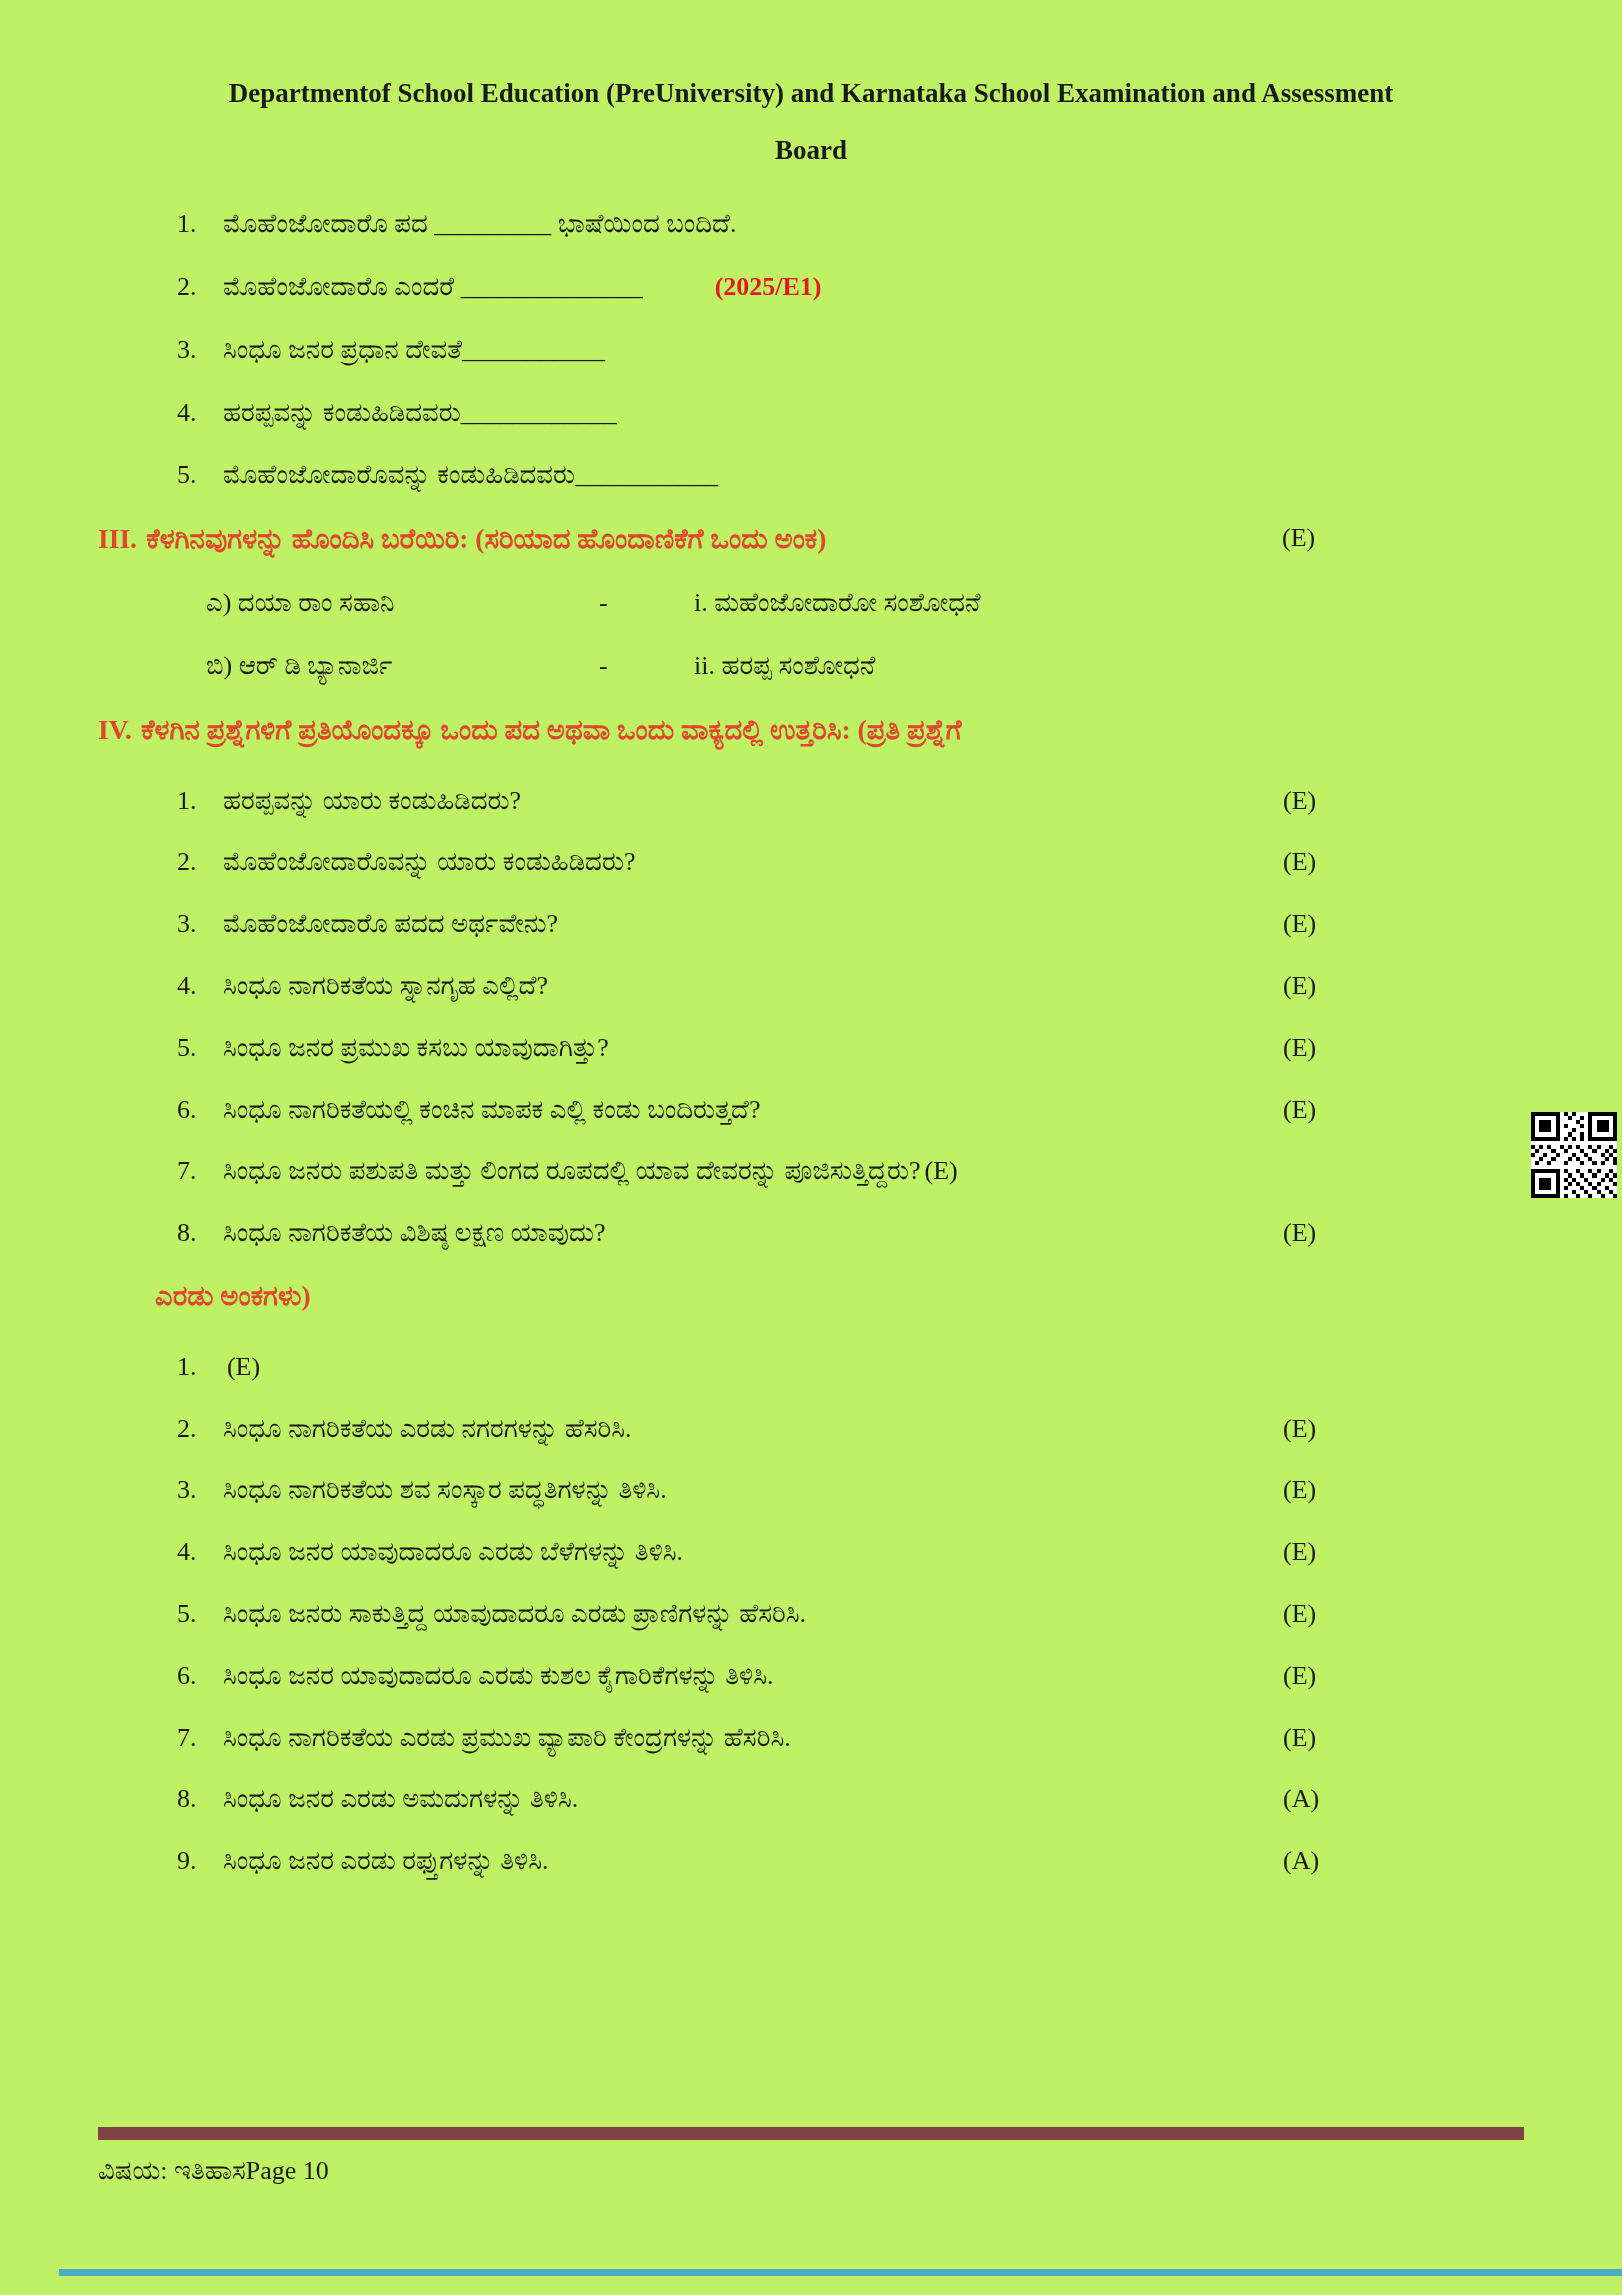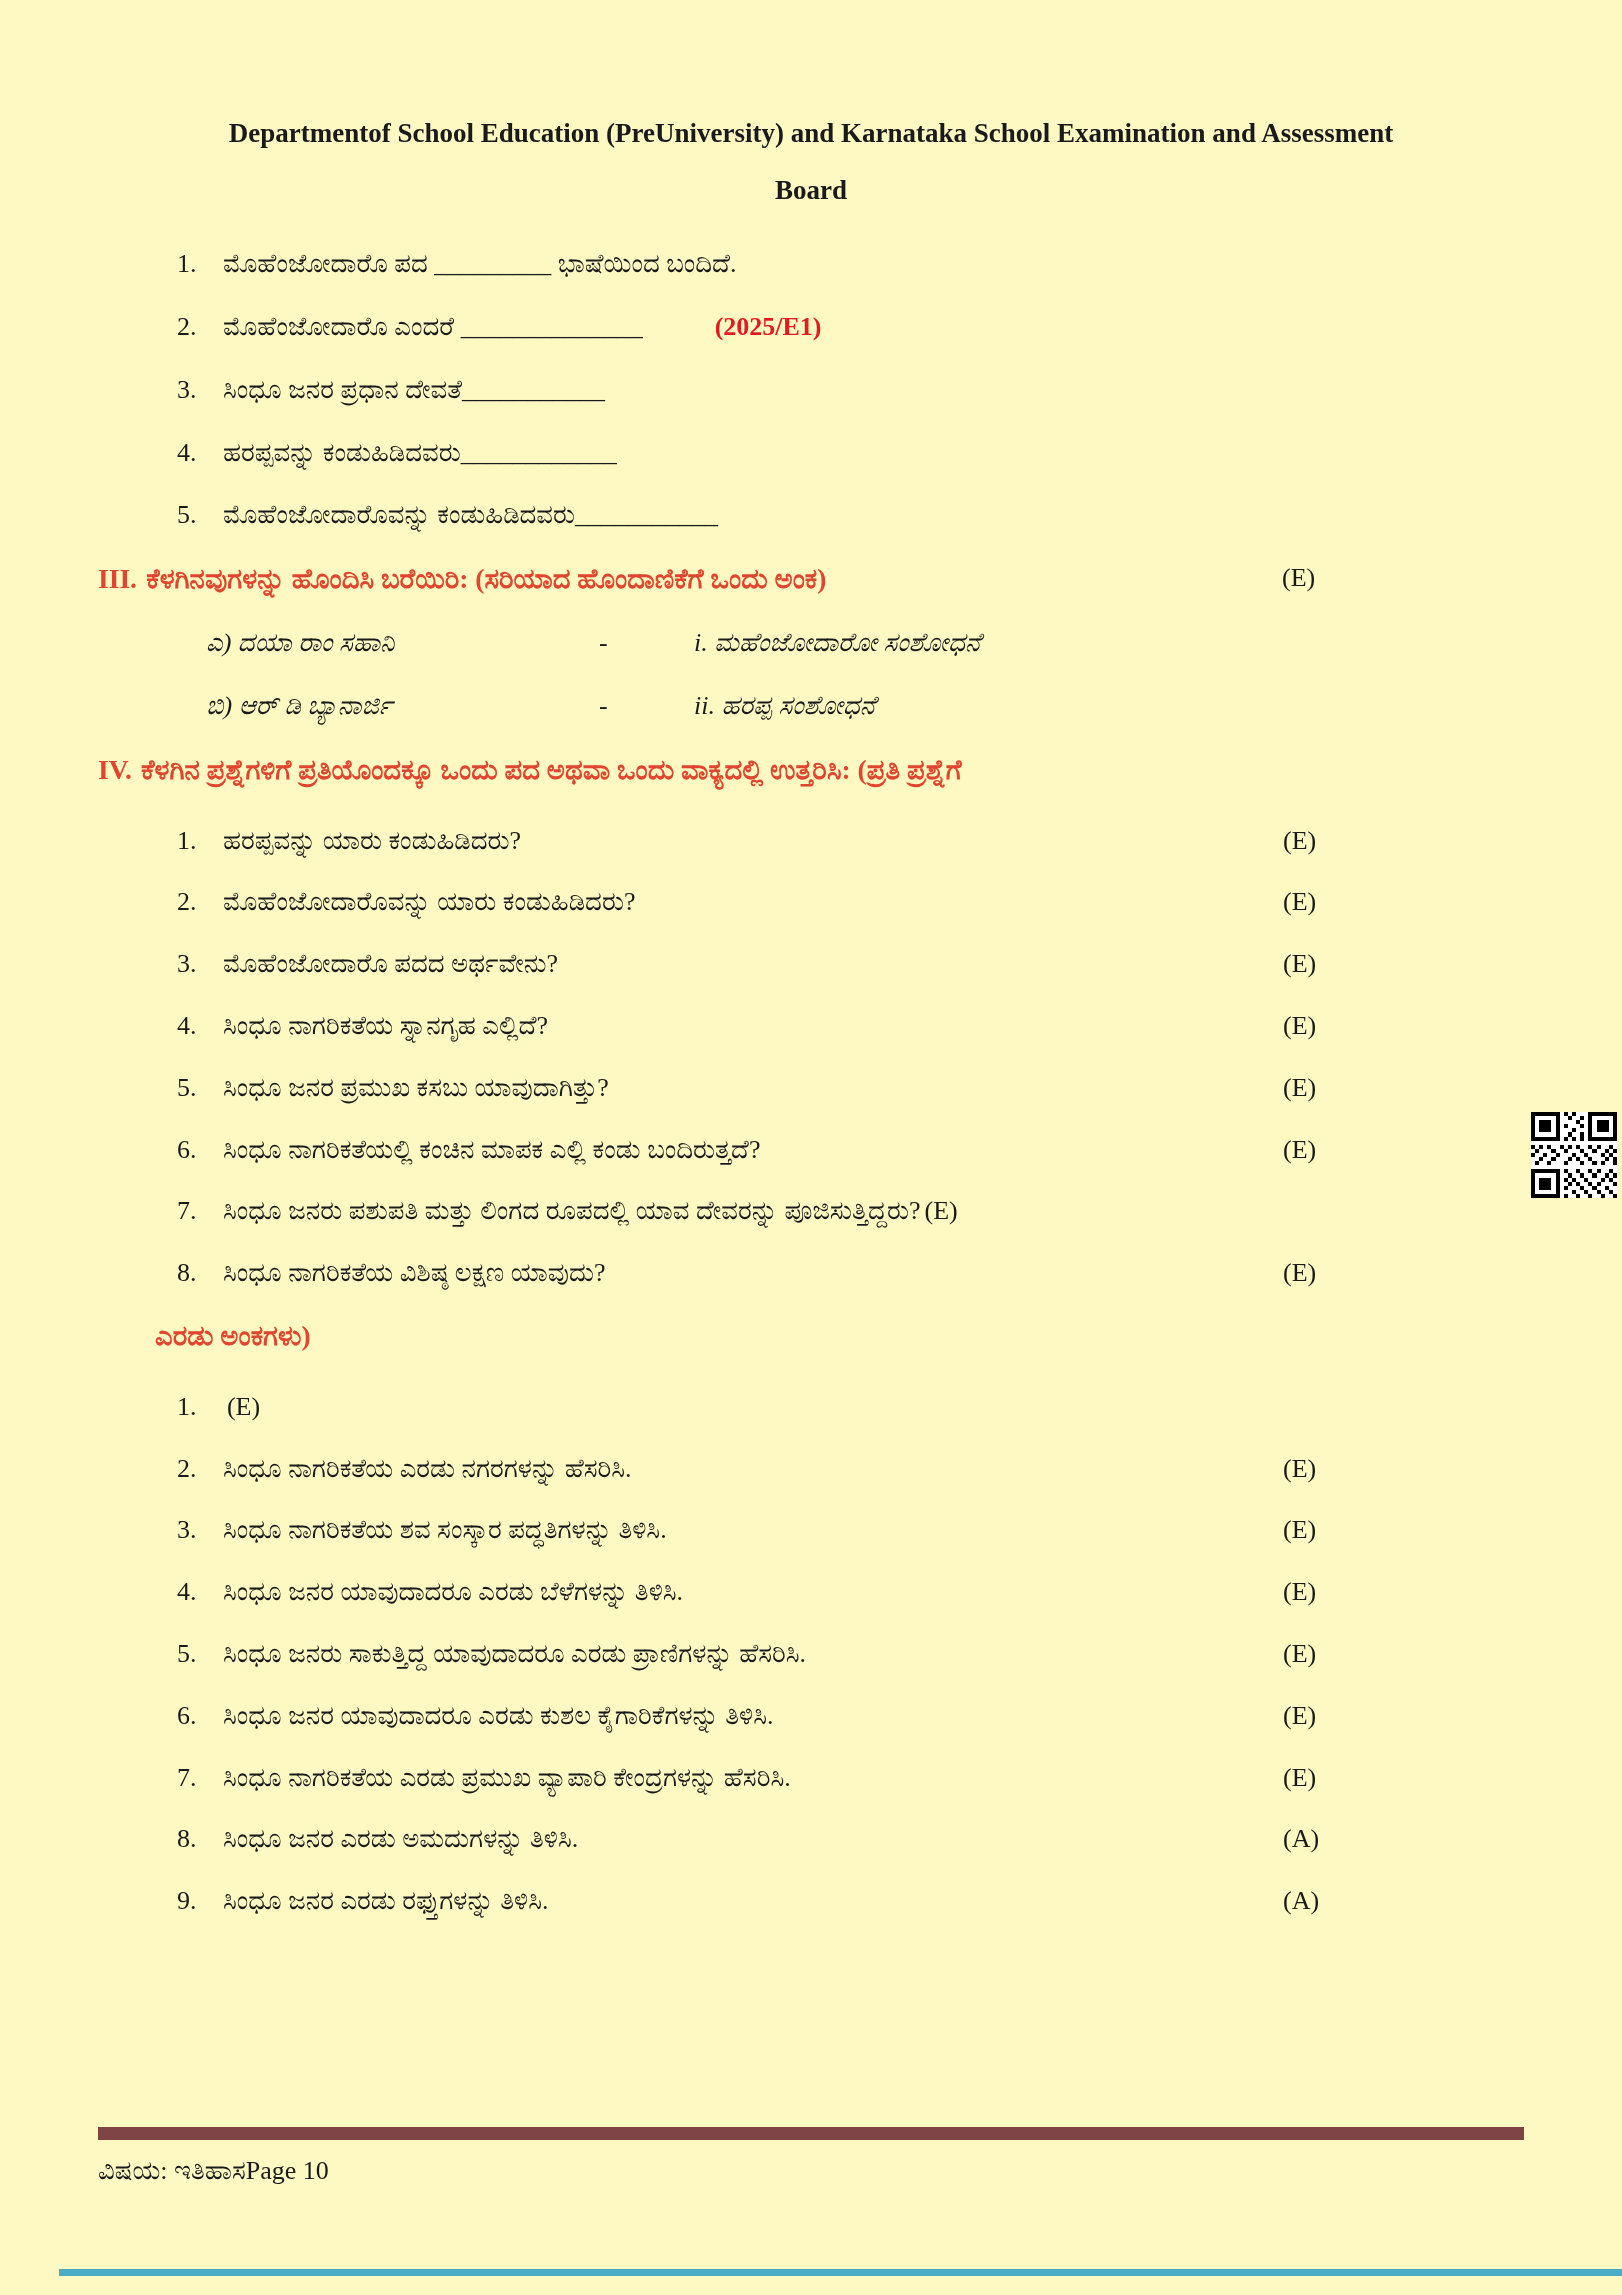--- a/index.html
+++ b/index.html
@@ -8,25 +8,25 @@
     --footer-bar: #7F4546;
     --bottom-line: #4BACC6;
     --text-color: #1a1a1a;
   }
   * { box-sizing: border-box; }
   html, body { margin: 0; padding: 0; background: #ffffff; }
   .page {
     position: relative;
     width: 1622px;
     height: 2295px;
-    background: #fef9c3;
+    background: #bef264;
     overflow: hidden;
     font-family: "Liberation Serif", "DejaVu Serif", serif;
     color: var(--text-color);
-    padding-top: 116px;
+    padding-top: 76px;
   }
   .header { text-align: center; font-weight: 700; font-size: 27px; line-height: 1.3; }
   .header .line2 { margin-top: 22px; }
 
   .fill-list { margin: 39px 98px 0 177px; }
   .fill-item { font-size: 26px; line-height: 1.3; margin-bottom: 29px; display: flex; align-items: baseline; }
   .num { display: inline-block; width: 46px; flex: 0 0 46px; }
   .year-marker { color: var(--marker-red); font-weight: 700; margin-left: 72px; white-space: nowrap; }
 
   .section-heading {
@@ -37,21 +37,21 @@
     line-height: 1.3;
     position: relative;
   }
   .section-heading .sec-label { margin-right: 9.2px; }
   .section-heading .heading-line2 { margin-left: 57px; margin-top: 14.4px; font-weight: 700; }
   .section-heading .h-mark {
     position: absolute; left: 1184px; top: 0;
     color: var(--text-color); font-weight: 400; font-size: 26px;
   }
 
-  .pair-list { margin: 29.4px 98px 0 206px; font-style: italic; }
+  .pair-list { margin: 29.4px 98px 0 206px; }
   .match-pair { display: flex; font-size: 26px; line-height: 1.3; margin-bottom: 29px; }
   .pair-left { width: 393px; flex: 0 0 393px; }
   .pair-dash { width: 95px; flex: 0 0 95px; }
 
   .q-list { margin: 36px 98px 0 177px; }
   .q-row { position: relative; font-size: 26px; line-height: 1.3; margin-bottom: 28px; display: flex; align-items: baseline; }
   .q-text { padding-right: 26px; }
   .q-mark { position: absolute; left: 1106px; top: 0; white-space: nowrap; }
   .q-row.mark-inline .q-mark { position: static; margin-left: 3.9px; }
   .q-row.mark-inline .q-text { padding-right: 0; }

